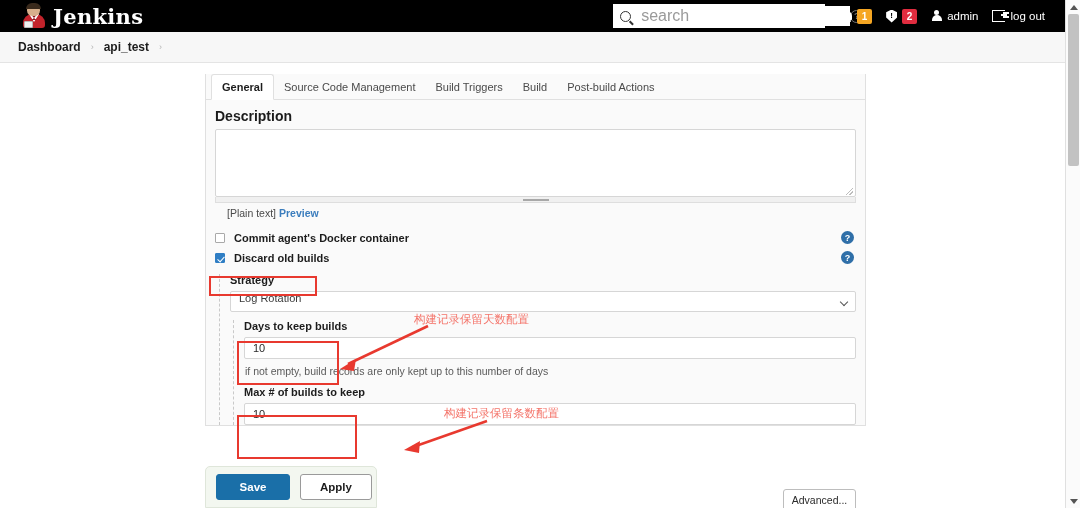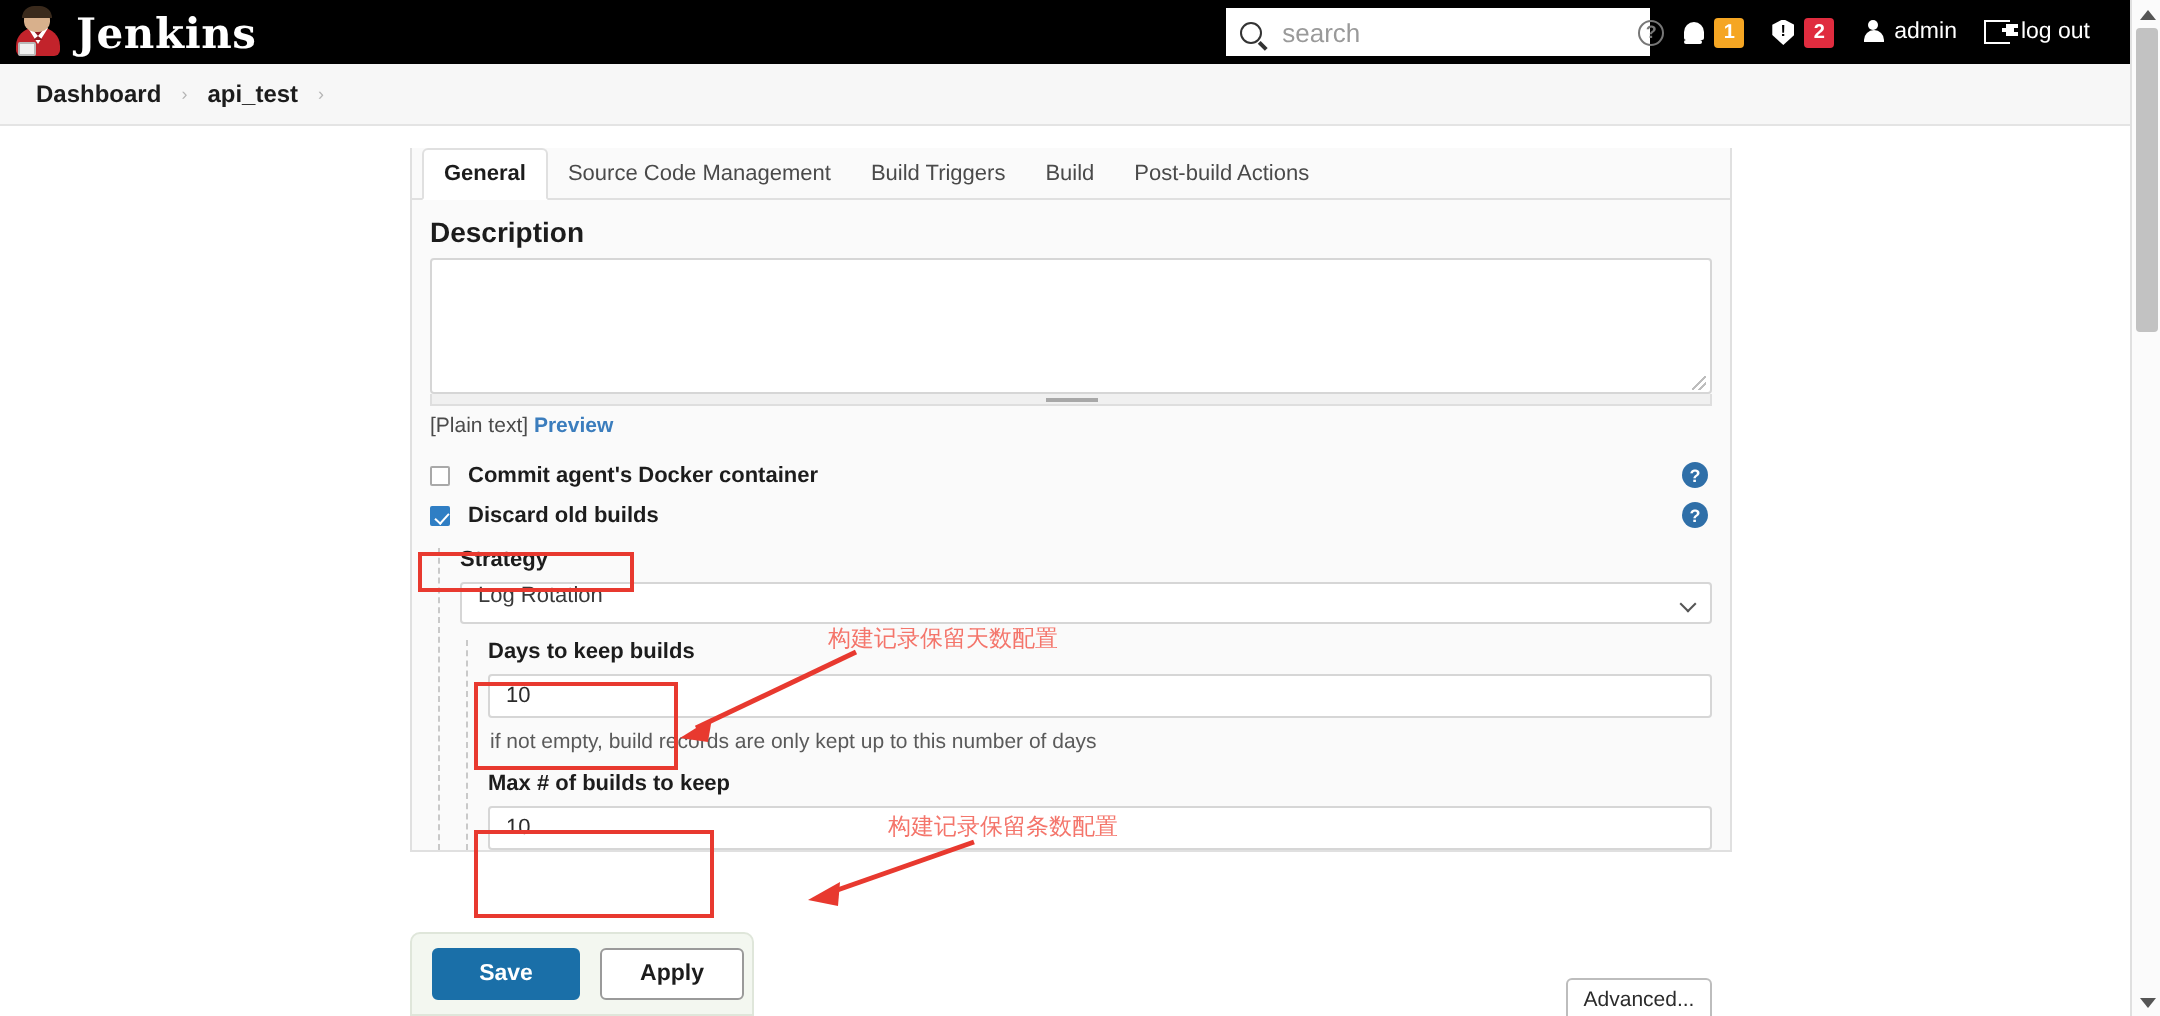--- a/index.html
+++ b/index.html
@@ -11,21 +11,21 @@
     font-family: "Liberation Sans", sans-serif;
   }
 
   
   .topbar {
     position: absolute; top: 0; left: 0;
     width: 1065px; height: 32px;
     background: #000;
     display: flex; align-items: center;
   }
-  .brand { display: flex; align-items: center; padding-left: 8px; }
+  .brand { display: flex; align-items: center; padding-left: 23px; }
   .butler { width: 22px; height: 24px; position: relative; margin-right: 8px; }
   .butler .head {
     position: absolute; left: 4px; top: 0;
     width: 13px; height: 12px; border-radius: 50% 50% 45% 45%;
     background: #d8b08c;
   }
   .butler .hair {
     position: absolute; left: 3px; top: -1px;
     width: 15px; height: 6px; border-radius: 8px 8px 0 0;
     background: #3a2a1c;
@@ -68,21 +68,21 @@
     width: 11px; height: 11px; border: 1.6px solid #333;
     border-radius: 50%; position: relative; flex: none;
   }
   .searchbox .mag::after {
     content: ""; position: absolute; right: -4px; bottom: -3px;
     width: 5px; height: 1.6px; background: #333;
     transform: rotate(45deg);
   }
   .searchbox input {
     border: 0; outline: 0; flex: 1; margin-left: 8px;
-    font-size: 13px; font-family: "Liberation Sans", sans-serif;
+    font-size: 16px; font-family: "Liberation Sans", sans-serif;
     color: #333;
   }
   .searchbox input::placeholder { color: #9a9a9a; }
   .qmark {
     width: 13px; height: 13px; border: 1.4px solid #777;
     border-radius: 50%; color: #777; font-size: 9px;
     display: flex; align-items: center; justify-content: center;
     flex: none; font-weight: bold;
   }
 
@@ -198,21 +198,21 @@
   }
   .drag-strip {
     width: 100%; height: 6px; background: #f0f0f0;
     border: 1px solid #dedede; border-top: 0;
     display: flex; align-items: center; justify-content: center;
   }
   .drag-strip i {
     display: block; width: 26px; height: 2px; background: #a8a8a8;
   }
   .plaintext-row {
-    font-size: 10.5px; color: #4a4a4a; margin: 4px 0 10px;
+    font-size: 10.5px; color: #4a4a4a; margin: 4px 12px 10px;
   }
   .plaintext-row a { color: #3b7dbd; font-weight: bold; text-decoration: none; }
 
   .chk-row {
     display: flex; align-items: center; height: 18px; margin-bottom: 2px;
     position: relative;
   }
   .chk {
     width: 10px; height: 10px; border: 1px solid #a9a9a9;
     background: #fff; border-radius: 1px; margin-right: 9px; flex: none;

